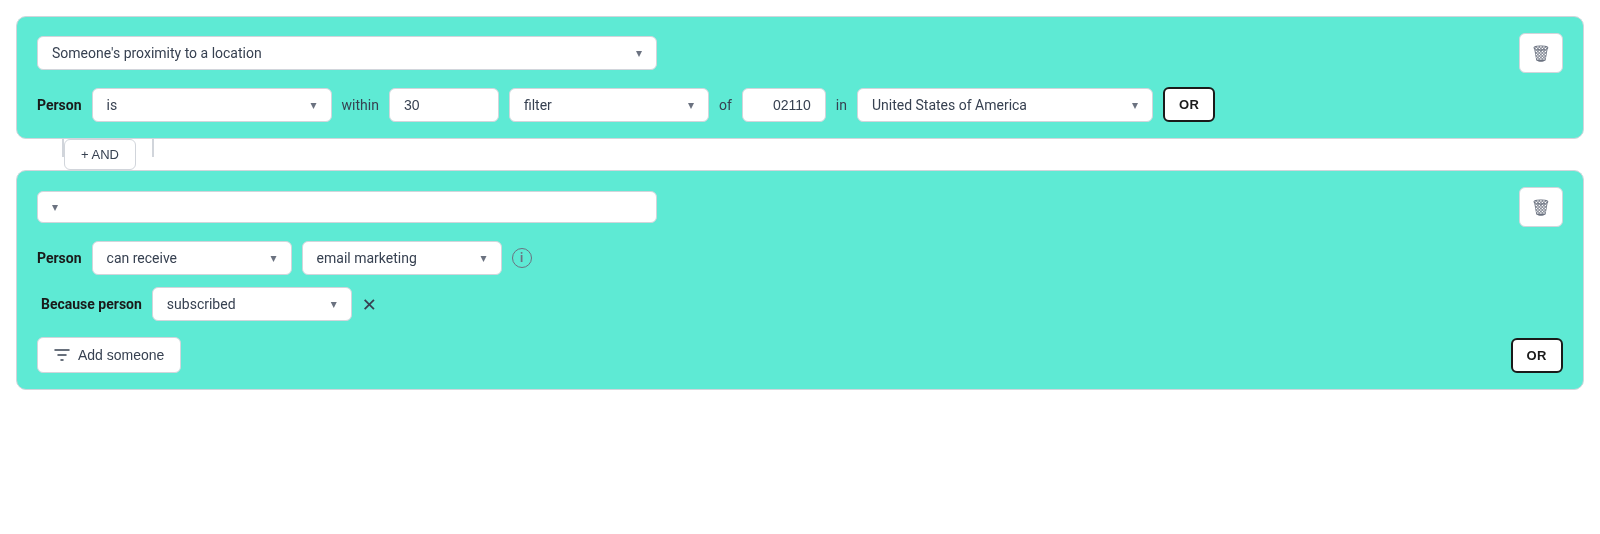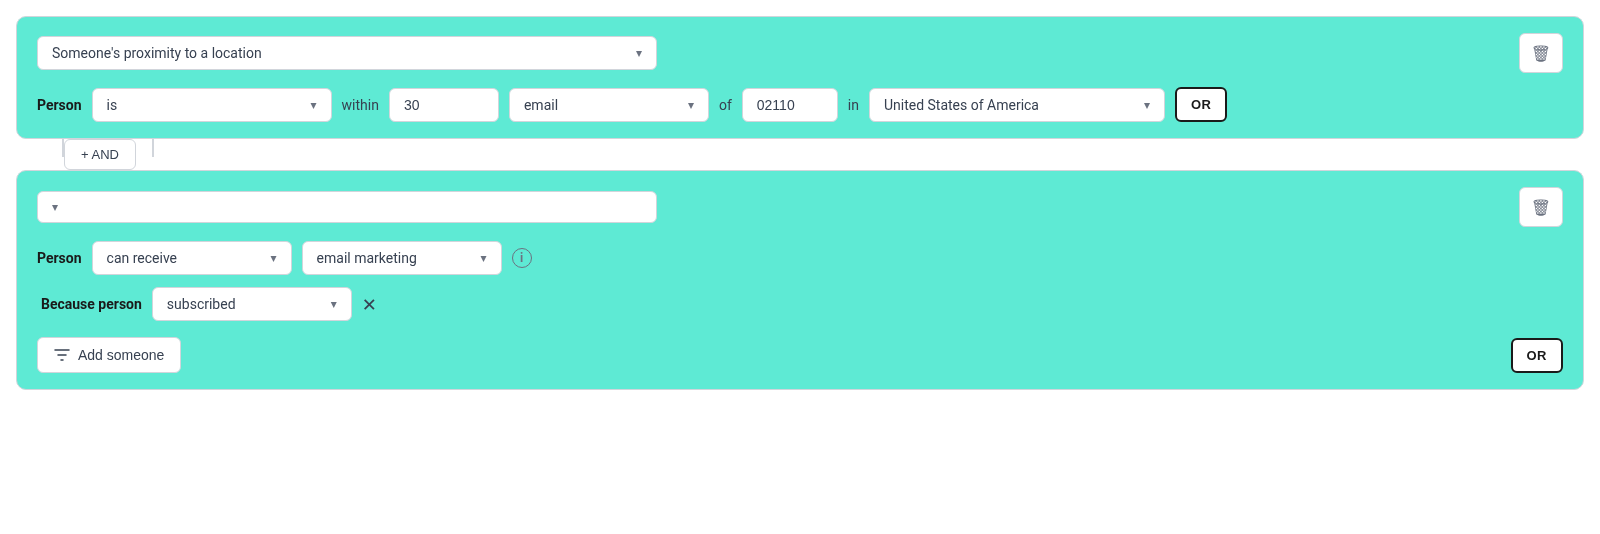--- a/index.html
+++ b/index.html
@@ -246,27 +246,27 @@
     <div class="dropdown-select medium">
       <span class="dropdown-label">is</span>
       <span class="chevron-icon">▾</span>
     </div>
 
     <span class="separator">within</span>
 
     <input class="text-input" type="text" value="30" style="">
 
     <div class="dropdown-select small">
-      <span class="dropdown-label">email</span>
+      <span class="dropdown-label">filter</span>
       <span class="chevron-icon">▾</span>
     </div>
 
     <span class="separator">of</span>
 
-    <input class="text-input" type="text" value="02110" style="width: 96px;">
+    <input class="text-input" type="text" value="02110" style="width: 84px; text-align: right;">
 
     <span class="separator">in</span>
 
     <div class="dropdown-select country">
       <span class="dropdown-label">United States of America</span>
       <span class="chevron-icon">▾</span>
     </div>
 
     <button class="or-btn">OR</button>
   </div>

